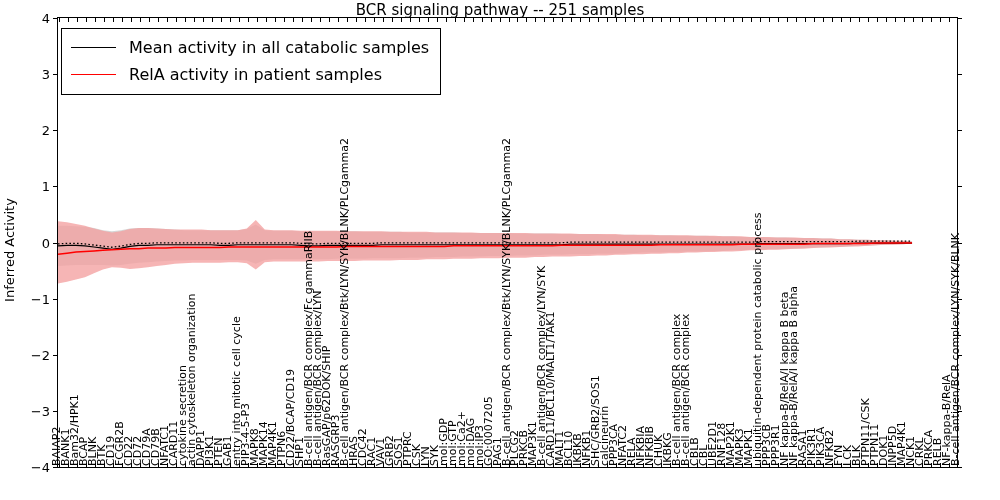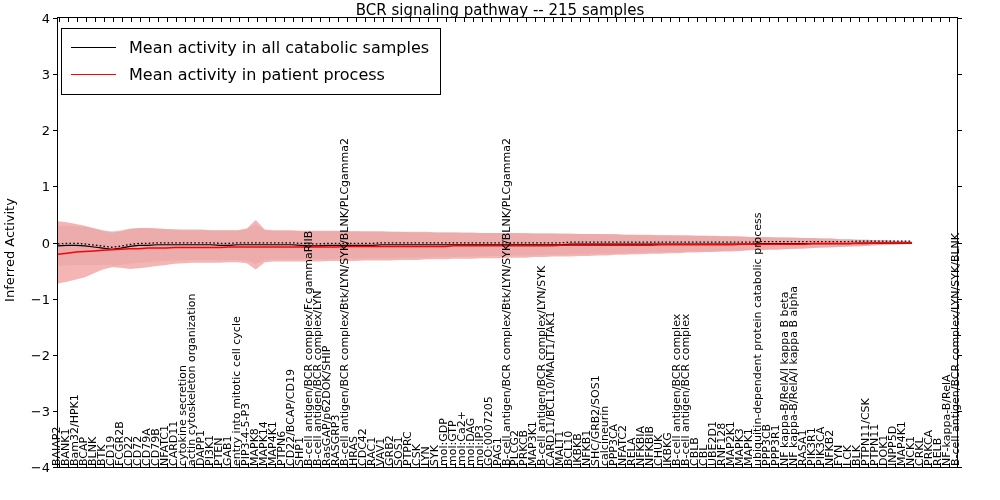--- a/index.html
+++ b/index.html
@@ -43,21 +43,21 @@
   .lgtxt{font-size:16px;color:#000;white-space:nowrap;}
 
   
   #datasvg{position:absolute;left:0;top:0;}
 </style>
 </head>
 <body>
 
 <div id="fig">
 
-  <div id="title">BCR signaling pathway -- 215 samples</div>
+  <div id="title">BCR signaling pathway -- 251 samples</div>
 
   <div id="ylabwrap">
     <div id="ylabel">Inferred Activity</div>
   </div>
 
   <div id="yticks">
       <div class="ytick" style="top: 467px; right: 950px;">−4</div>
       <div style="position: absolute; height: 1px; background: rgb(0, 0, 0); width: 4px; left: 53px; top: 467px;"></div>
       <div style="position: absolute; height: 1px; background: rgb(0, 0, 0); width: 4px; left: 958px; top: 467px;"></div>
       <div class="ytick" style="top: 410.875px; right: 950px;">−3</div>
@@ -408,17 +408,17 @@
       <div class="xcat" style="left: 904px;">B-cell antigen/BCR complex/LYN/SYK/BLNK</div>
     </div>
 
   <div id="legend">
     <div class="lgrow">
       <span class="lgline"></span>
       <span class="lgtxt">Mean activity in all catabolic samples</span>
     </div>
     <div class="lgrow">
       <span class="lgline red"></span>
-      <span class="lgtxt">Mean activity in patient process</span>
+      <span class="lgtxt">RelA activity in patient samples</span>
     </div>
   </div>
 
 </div>
 
 </body></html>

